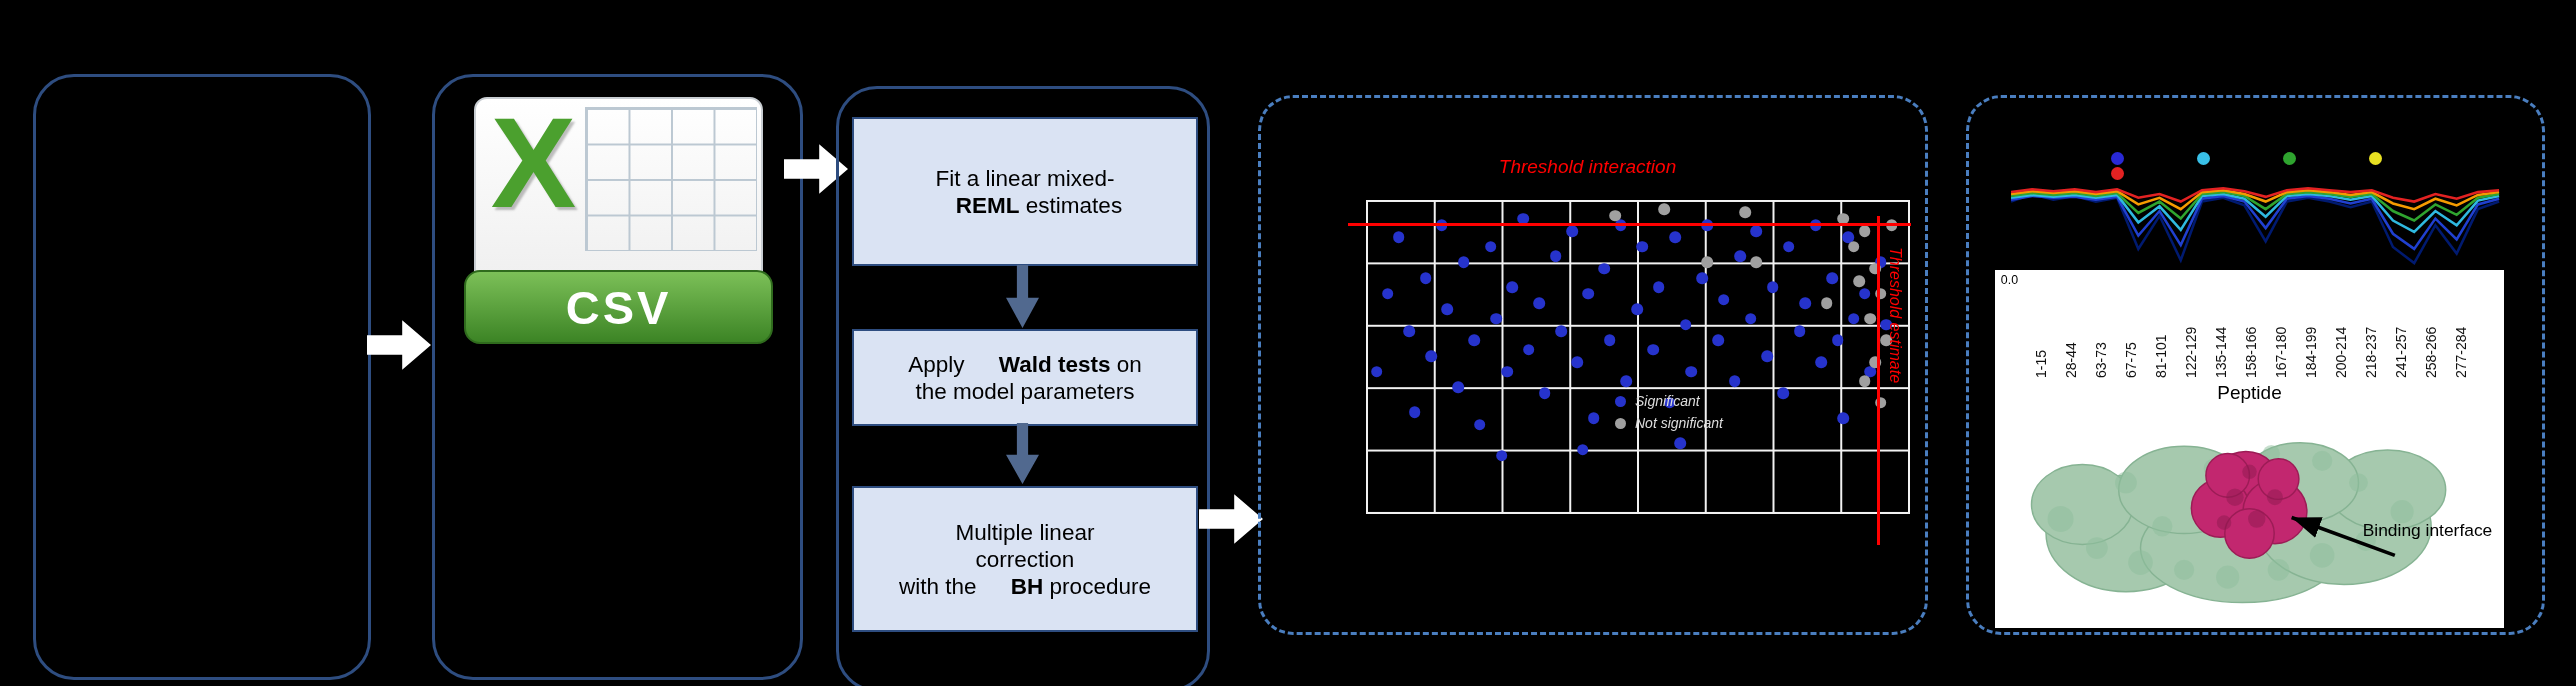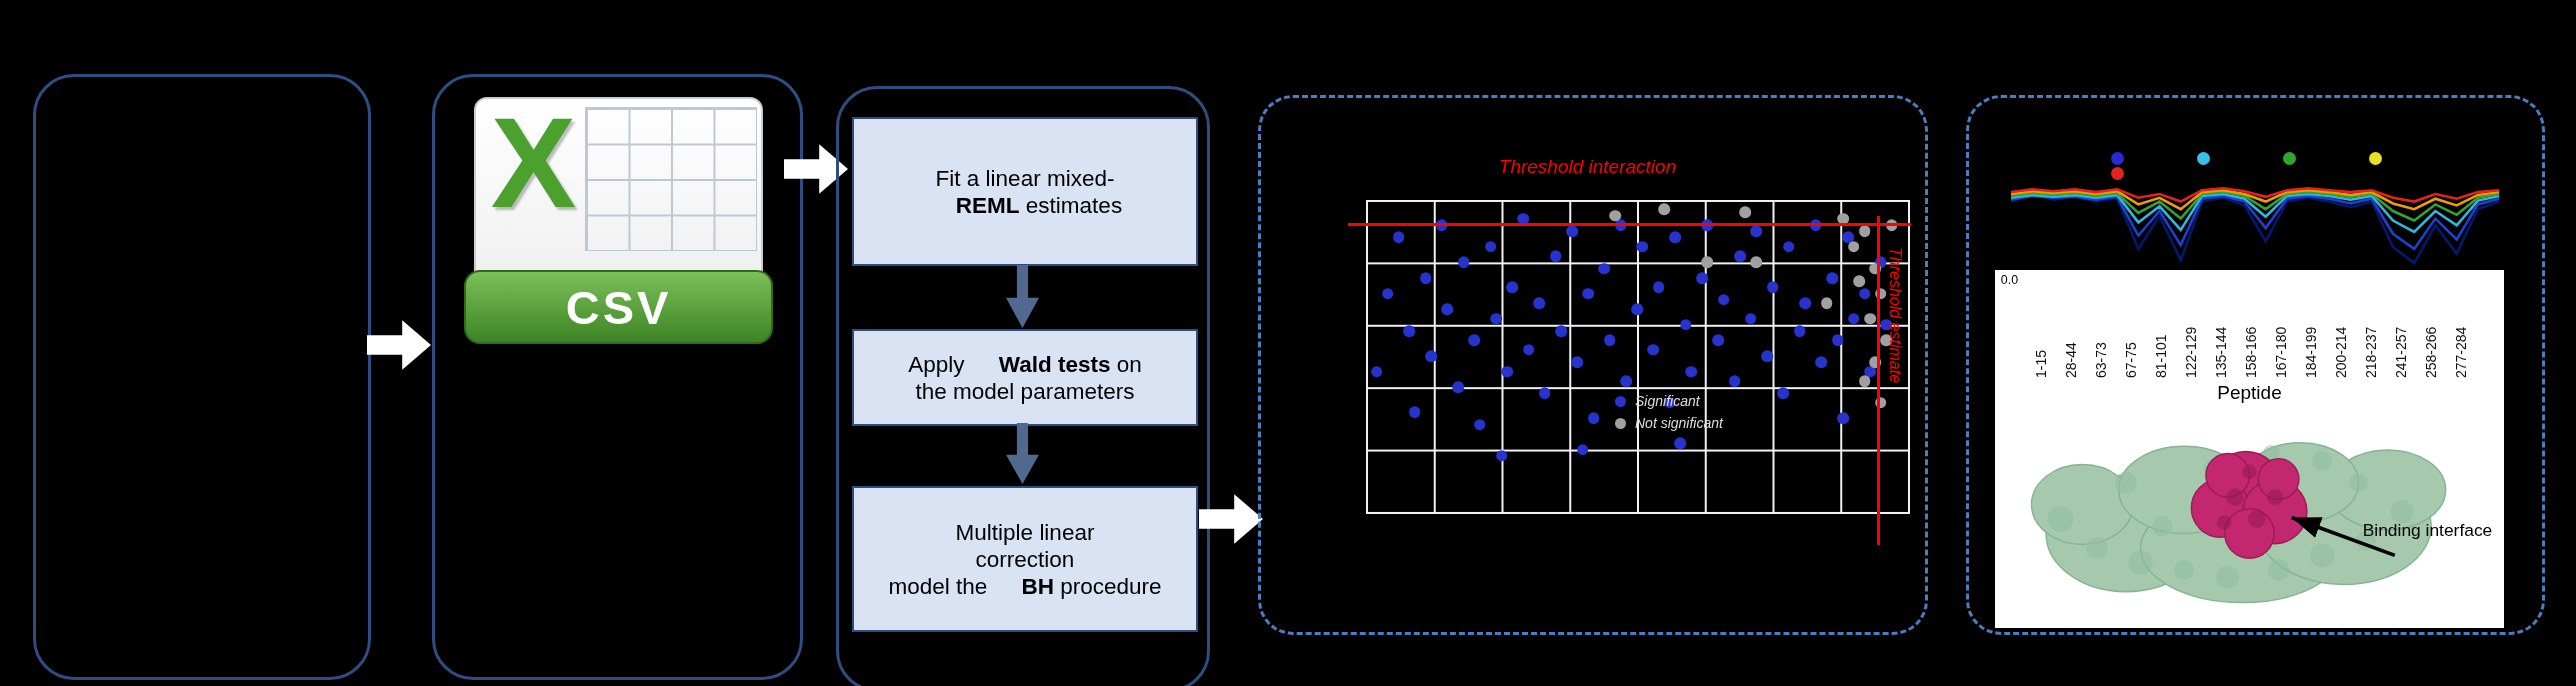--- a/index.html
+++ b/index.html
@@ -75,21 +75,21 @@
       </div>
     <div class="abs down-arrow" style="left:167px;top:176px;width:33px;height:63px;"></div>
     <div class="abs step" style="left:13px;top:240px;width:342px;height:93px;">
         <div><span>Apply </span><span class="b">Wald tests</span><span> on</span></div>
         <div><span>the model parameters</span></div>
       </div>
     <div class="abs down-arrow" style="left:167px;top:334px;width:33px;height:61px;"></div>
     <div class="abs step" style="left:13px;top:397px;width:342px;height:142px;">
         <div><span>Multiple linear</span></div>
         <div><span>correction</span></div>
-        <div><span>model the </span><span class="b">BH</span><span> procedure</span></div>
+        <div><span>with the </span><span class="b">BH</span><span> procedure</span></div>
       </div>
   </div>
 
   <div class="abs block-arrow" style="left:1199px;top:492px;width:64px;height:54px;"></div>
 
   <div class="abs dashed-panel" style="left:1258px;top:95px;width:664px;height:534px;font-style:italic;">
     <div class="abs red-text" style="left:174px;top:58px;width:305px;text-align:center;font-size:19px;">Threshold interaction</div>
 
     <div id="scatter-plot" class="abs" style="left:105px;top:102px;width:542px;height:312px;">
       <div id="scatter-dots" class="abs" style="left:0;top:0;width:100%;height:100%;">

